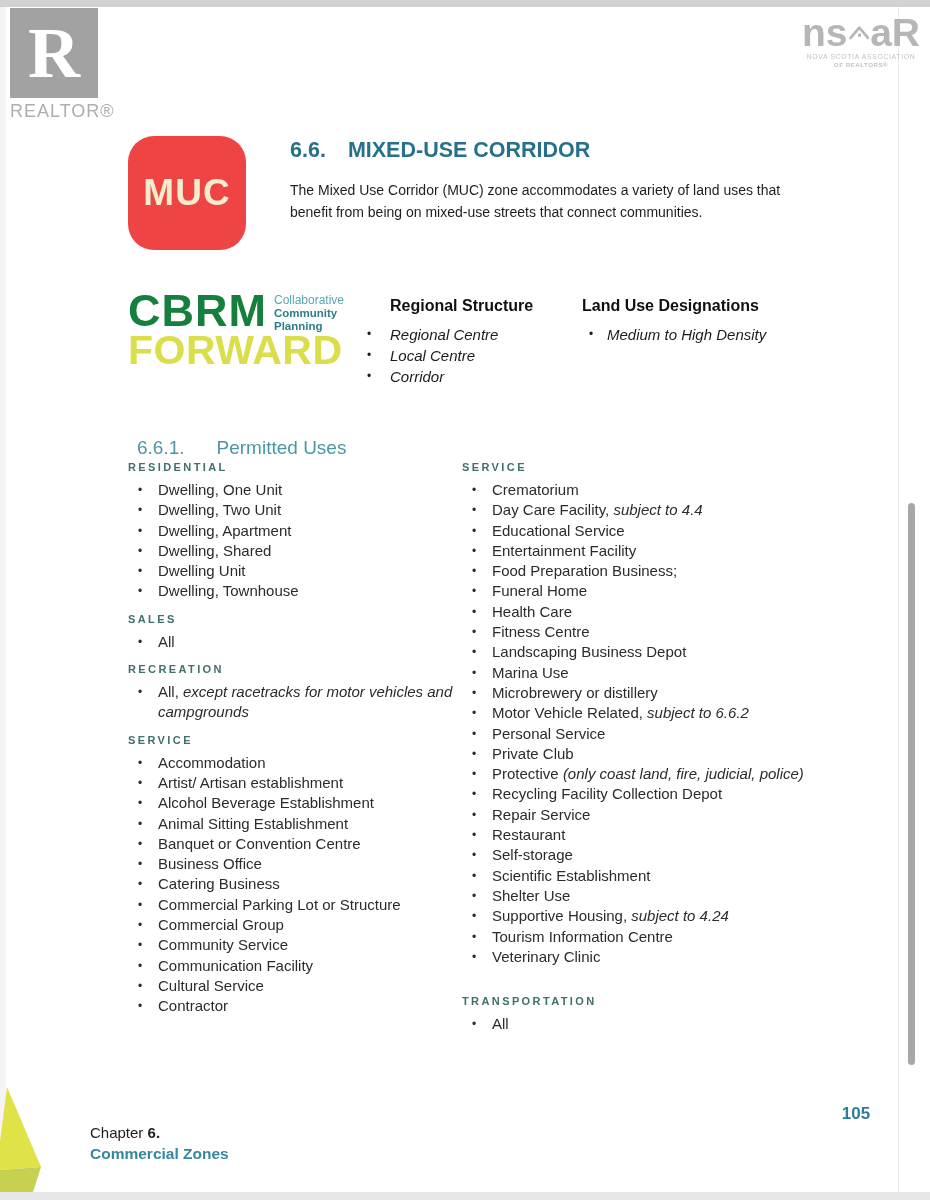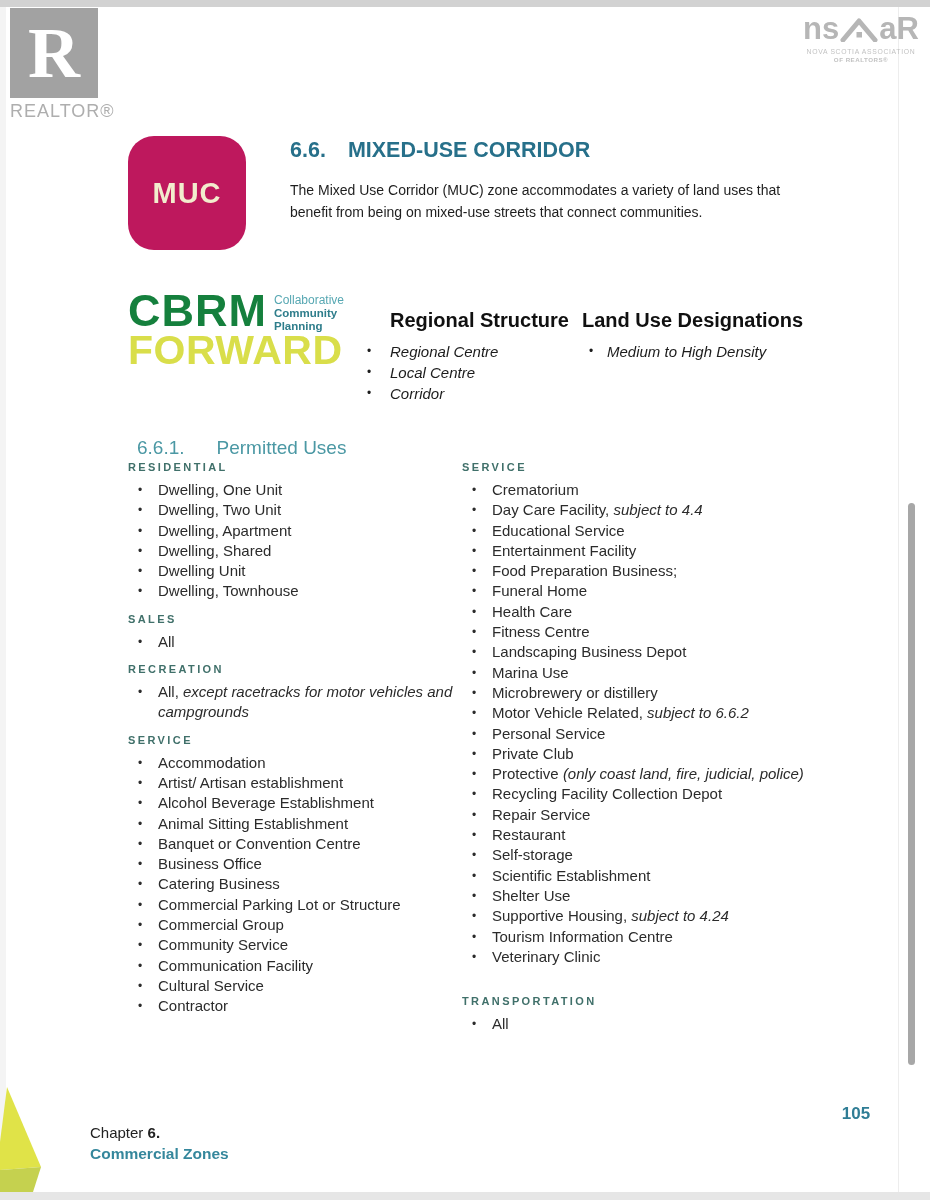--- a/index.html
+++ b/index.html
@@ -15,45 +15,45 @@
   .scroll-thumb{position:absolute;left:908px;top:503px;width:7px;height:562px;border-radius:4px;background:#a7a7a7;}
 
   
   .realtor{position:absolute;left:10px;top:8px;}
   .realtor-box{width:88px;height:90px;background:#a2a2a2;display:flex;align-items:center;justify-content:center;}
   .realtor-r{font-family:"Liberation Serif",serif;font-size:72px;font-weight:bold;color:#ffffff;line-height:1;}
   .realtor-label{font-size:18px;color:#aeaeae;letter-spacing:1px;margin-top:3px;}
 
   
   .nsar{position:absolute;right:10px;top:16px;width:118px;text-align:center;}
-  .nsar-word{display:flex;align-items:flex-start;justify-content:center;font-size:31px;font-weight:600;
+  .nsar-word{display:flex;align-items:center;justify-content:center;font-size:39px;font-weight:600;
              line-height:0.85;color:#b6b6b6;}
   .nsar-roof{margin:0 1px 2px 1px;}
   .nsar-sub1{font-size:6.8px;letter-spacing:0.7px;margin-top:4px;color:#c2c2c2;}
   .nsar-sub2{font-size:6.2px;letter-spacing:0.5px;color:#c2c2c2;font-weight:bold;margin-top:1px;}
 
   
-  .muc{position:absolute;left:128px;top:136px;width:118px;height:114px;border-radius:26px;background:#be185d;
-       display:flex;align-items:center;justify-content:center;font-size:29px;font-weight:bold;color:#f2edcd;letter-spacing:1px;}
+  .muc{position:absolute;left:128px;top:136px;width:118px;height:114px;border-radius:26px;background:#ef4444;
+       display:flex;align-items:center;justify-content:center;font-size:37px;font-weight:bold;color:#f2edcd;letter-spacing:1px;}
   .zone-title{position:absolute;left:290px;top:138px;display:flex;gap:22px;font-size:21.5px;font-weight:bold;color:#27708a;}
   .zone-desc{position:absolute;left:290px;top:180px;width:492px;font-size:14px;line-height:21.5px;color:#1e1e1e;}
 
   
   .cbrm{position:absolute;left:128px;top:290px;}
   .cbrm-row{display:flex;align-items:flex-start;}
   .cbrm-name{font-size:45px;font-weight:800;color:#15803d;line-height:0.95;letter-spacing:1px;}
   .cbrm-tags{margin-left:7px;padding-top:4px;}
   .cbrm-tag1{font-size:12px;color:#56a7b2;line-height:13px;}
   .cbrm-tag2,.cbrm-tag3{font-size:11.5px;font-weight:bold;color:#2e7d8b;line-height:13px;}
   .cbrm-forward{font-size:41px;font-weight:800;color:#d9de4a;line-height:1;margin-top:-3px;letter-spacing:0.5px;}
 
   
   .des-col1{position:absolute;left:365px;top:297px;width:210px;}
   .des-col2{position:absolute;left:582px;top:297px;width:230px;}
-  .des-title{font-size:20px;font-weight:bold;color:#101010;margin:12px 0 9px 0;}
+  .des-title{font-size:16px;font-weight:bold;color:#101010;margin:0 0 9px 0;}
   .des-col1 .des-title{margin-left:25px;}
   .des-list{list-style:none;margin:0;padding:0;}
   .des-list li{display:flex;font-size:15px;line-height:21px;color:#1c1c1c;font-style:italic;}
   .des-list .bullet{flex:0 0 25px;font-style:normal;font-size:12px;padding-left:2px;box-sizing:border-box;}
   .des-col2 .des-list .bullet{padding-left:7px;}
 
   
   .permitted-h{position:absolute;left:137px;top:437px;display:flex;gap:32px;font-size:19px;color:#4b98a4;}
   .col-left{position:absolute;left:128px;top:461px;width:334px;}
   .col-right{position:absolute;left:462px;top:461px;width:436px;}

